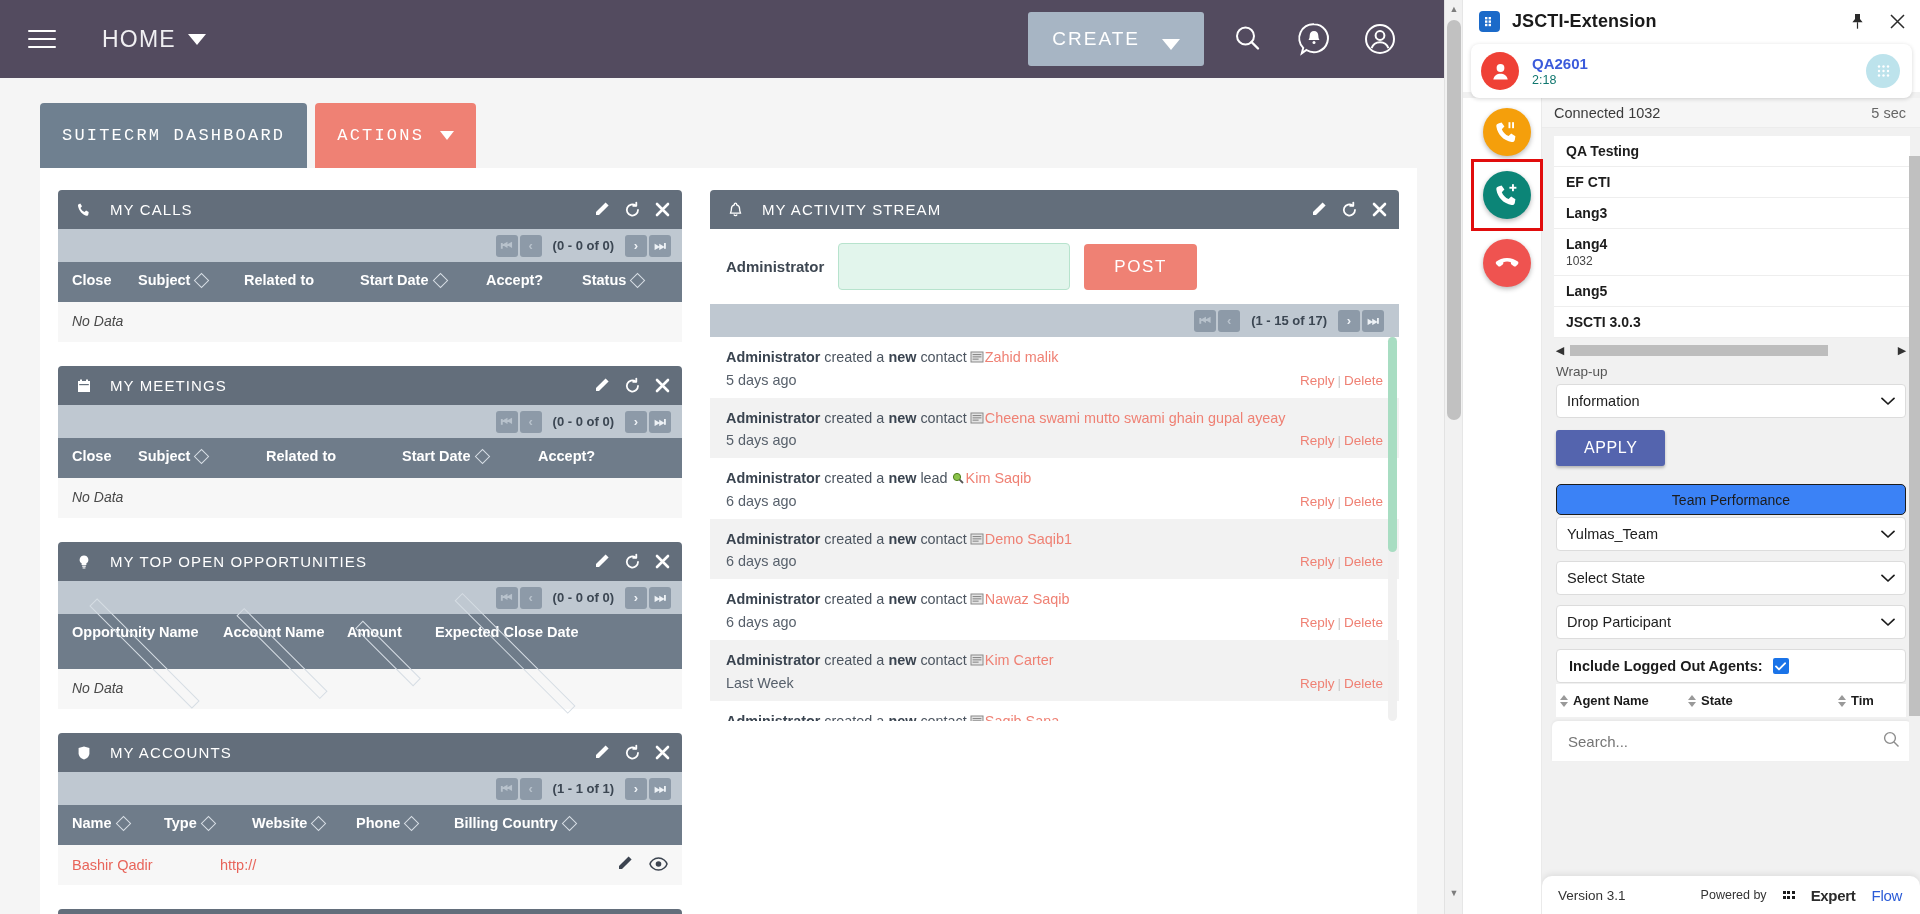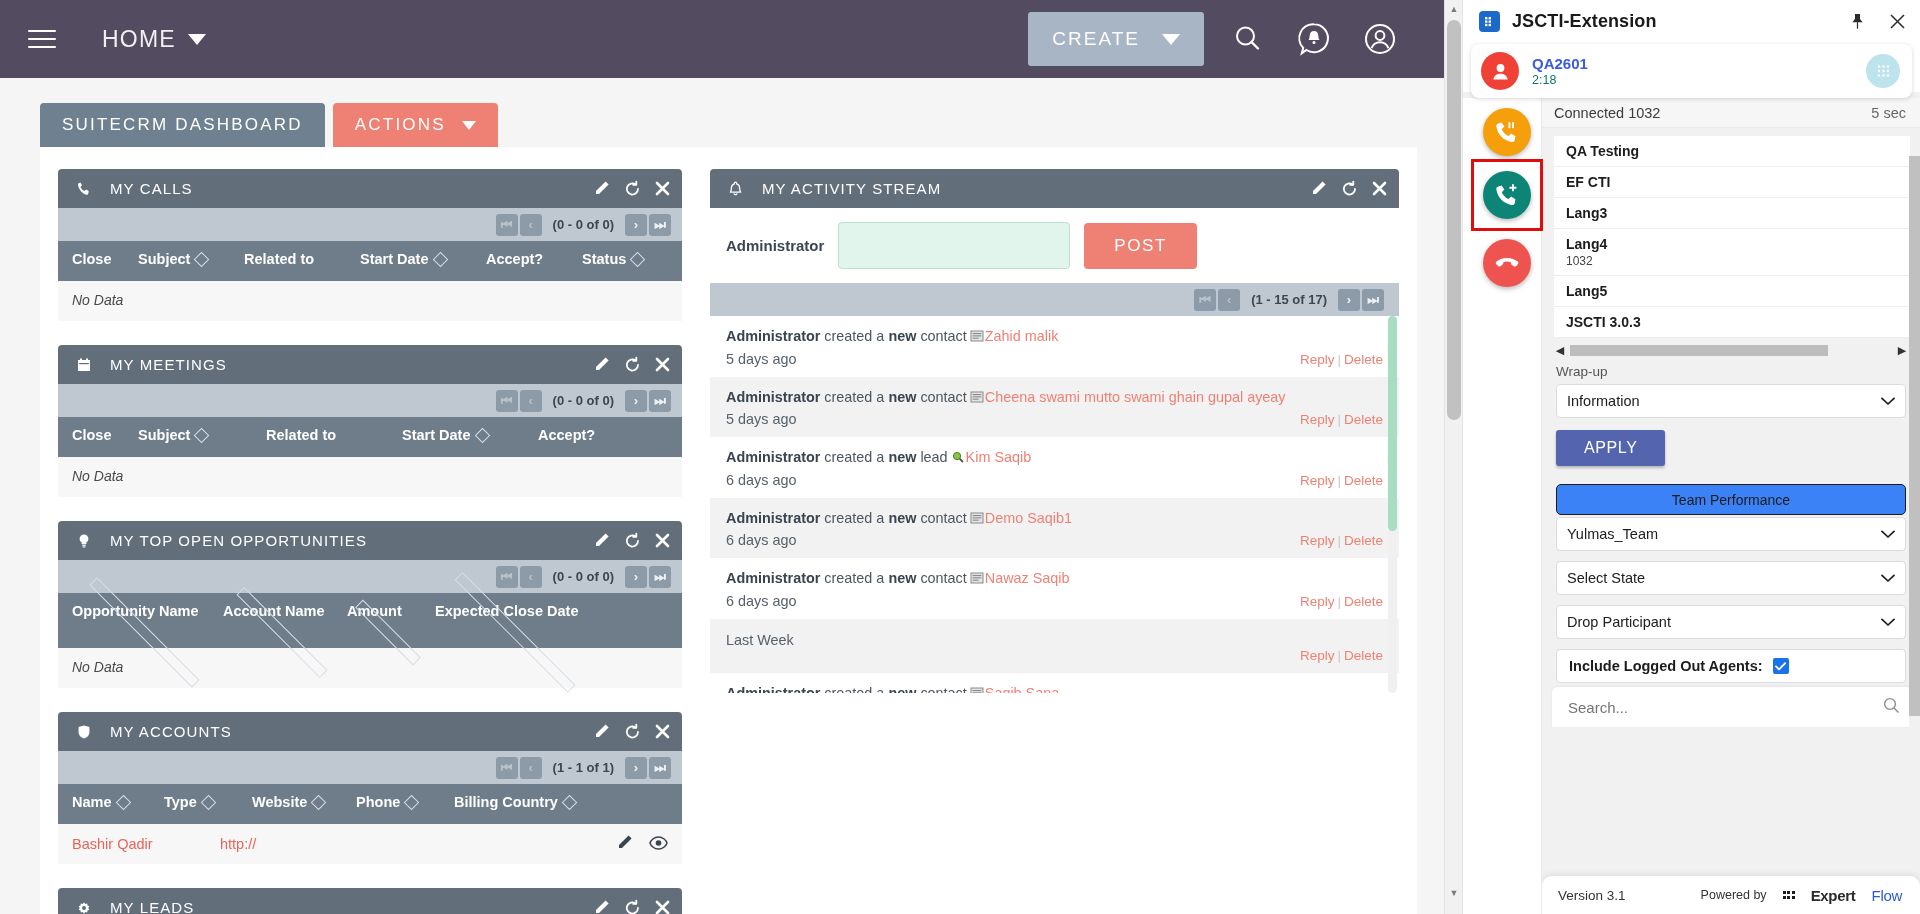--- a/index.html
+++ b/index.html
@@ -56,40 +56,41 @@
     display: flex; align-items: center; gap: 22px;
     padding-right: 60px;
   }
   .create-btn {
     background: #a7b5c4;
     color: #ffffff;
     font-size: 19px;
     letter-spacing: 2px;
     padding: 16px 24px;
     border-radius: 3px;
-    display: flex; align-items: center; gap: 22px;
+    display: flex; align-items: flex-end; gap: 22px;
     cursor: pointer;
   }
   .create-btn .caret-down { border-top-color: #ffffff; }
   .icon-btn { width: 44px; height: 44px; cursor: pointer; display:flex; align-items:center; justify-content:center;}
   .icon-btn svg { display:block; }
 
   
   .tabs-row {
     padding: 25px 0 0 40px;
     display: flex; gap: 8px;
   }
   .tab {
     font-size: 17px;
     letter-spacing: 2.2px;
     color: #ffffff;
-    padding: 12px 22px;
+    padding: 23px 22px;
     border-radius: 4px 4px 0 0;
     cursor: pointer;
     white-space: nowrap;
+    font-family: Liberation Mono, monospace;
   }
   .tab.dashboard { background: #6f8090; }
   .tab.actions { background: #ef8174; display:flex; align-items:center; gap: 16px; }
   .tab.actions .caret-down { border-top-color:#fff; border-left-width:7px; border-right-width:7px; border-top-width:9px;}
 
   
   .dash-body {
     background: #ffffff;
     margin: 0 45px 0 40px;
     height: 778px;
@@ -963,20 +964,30 @@
                     <rect x="2.6" y="7.6" width="6" height="1.1" fill="#8a8a8a"></rect>
                   </svg></span><span class="stream-name">Nawaz Saqib</span>
             </div>
             <div class="line2">6 days ago</div>
             <div class="stream-actions">
               <span>Reply</span><span class="sep">|</span><span>Delete</span>
             </div>
           </div>
 
           <div class="stream-item alt">
+            <div class="line1"><b>Administrator</b>
+              <span>created a</span>
+              <b>new</b>
+              <span>contact</span><span class="mini-icon"><svg width="14" height="12" viewBox="0 0 14 12">
+                    <rect x="1" y="1" width="12" height="10" fill="#e4e4e4" stroke="#8a8a8a"></rect>
+                    <rect x="2.6" y="3" width="8.8" height="1.1" fill="#8a8a8a"></rect>
+                    <rect x="2.6" y="5.3" width="8.8" height="1.1" fill="#8a8a8a"></rect>
+                    <rect x="2.6" y="7.6" width="6" height="1.1" fill="#8a8a8a"></rect>
+                  </svg></span><span class="stream-name">Kim Carter</span>
+            </div>
             <div class="line2">Last Week</div>
             <div class="stream-actions">
               <span>Reply</span><span class="sep">|</span><span>Delete</span>
             </div>
           </div>
 
           <div class="stream-item" style="min-height:20px;overflow:hidden;height:20px;">
             <div class="line1"><b>Administrator</b>
               <span>created a</span>
               <b>new</b>
@@ -1165,20 +1176,43 @@
 
         <div class="chkrow">
           <span>Include Logged Out Agents:</span>
           <span class="chkbox">
             <svg width="11" height="9" viewBox="0 0 11 9">
                 <path d="M1 4.4 4 7.4 10 1.3" fill="none" stroke="#fff" stroke-width="1.9" stroke-linecap="round" stroke-linejoin="round"></path>
               </svg>
           </span>
         </div>
 
+        <div class="agent-table-head">
+          <span class="ath-col c1">
+            <span class="updown">
+                <i class="up"></i>
+                <i class="dn"></i>
+              </span>
+            <span>Agent Name</span>
+          </span>
+          <span class="ath-col c2">
+            <span class="updown">
+                <i class="up"></i>
+                <i class="dn"></i>
+              </span>
+            <span>State</span>
+          </span>
+          <span class="ath-col">
+            <span class="updown">
+                <i class="up"></i>
+                <i class="dn"></i>
+              </span>
+            <span>Tim</span>
+          </span>
+        </div>
       </div>
 
       <div class="search-card">
         <input placeholder="Search..." style="">
         <span>
           <svg width="17" height="17" viewBox="0 0 17 17">
               <circle cx="7" cy="7" r="5.4" fill="none" stroke="#8d8d8d" stroke-width="1.4"></circle>
               <line x1="11" y1="11" x2="15.5" y2="15.5" stroke="#8d8d8d" stroke-width="1.4"></line>
             </svg>
         </span>

